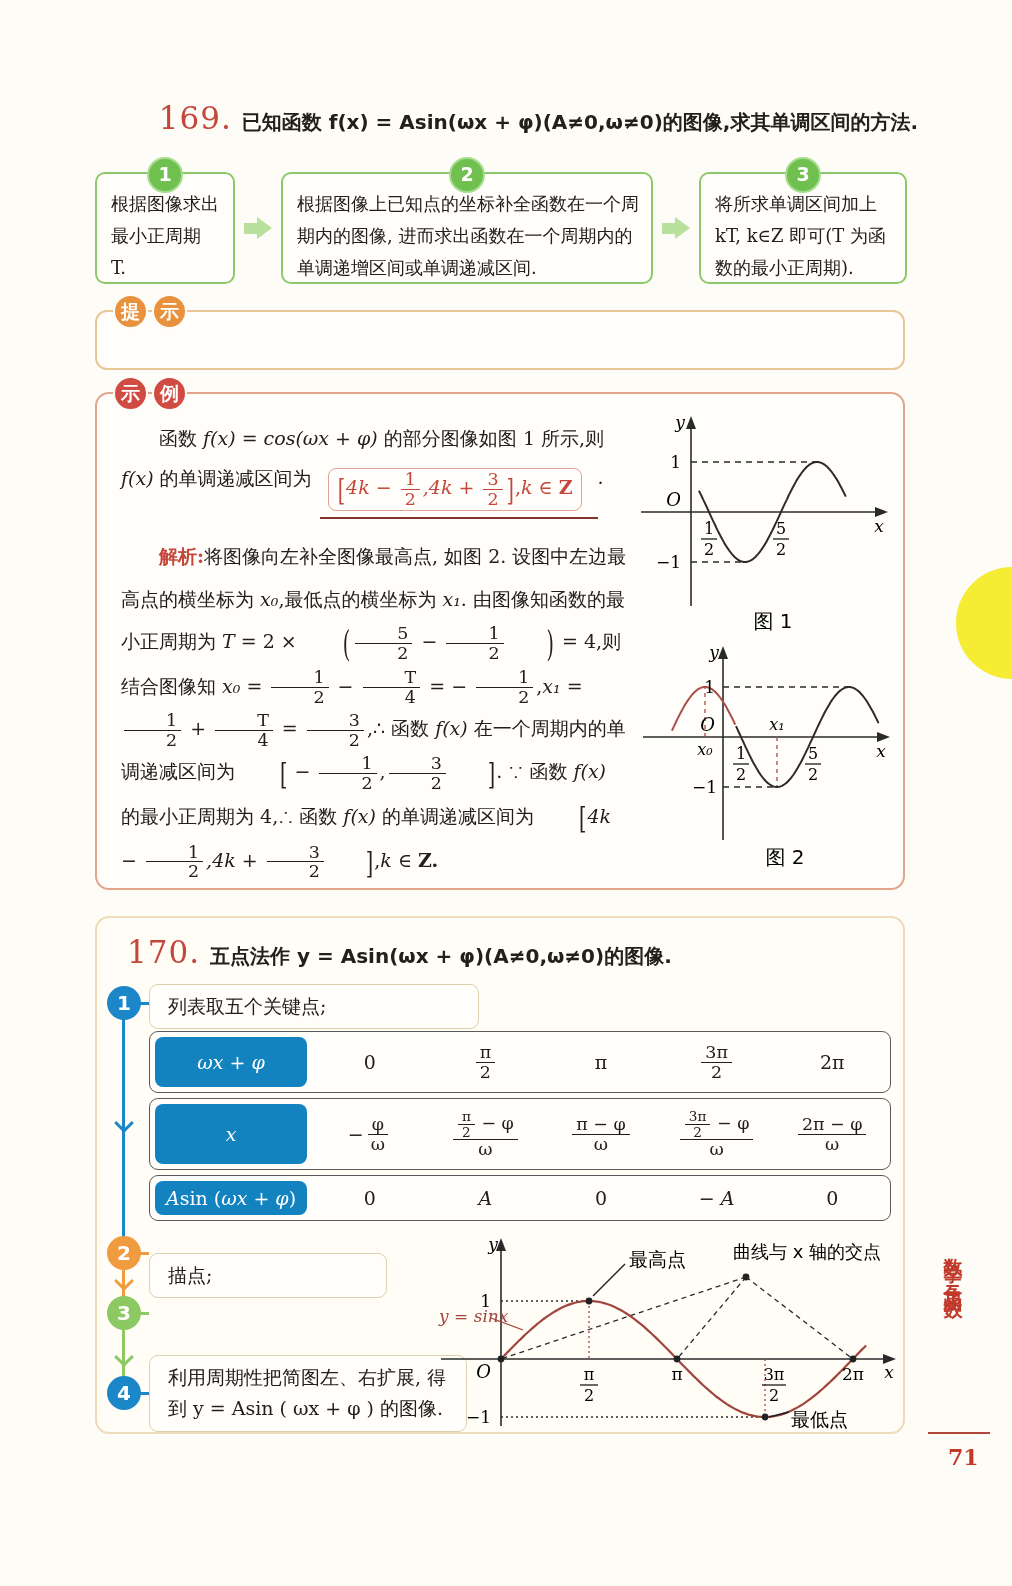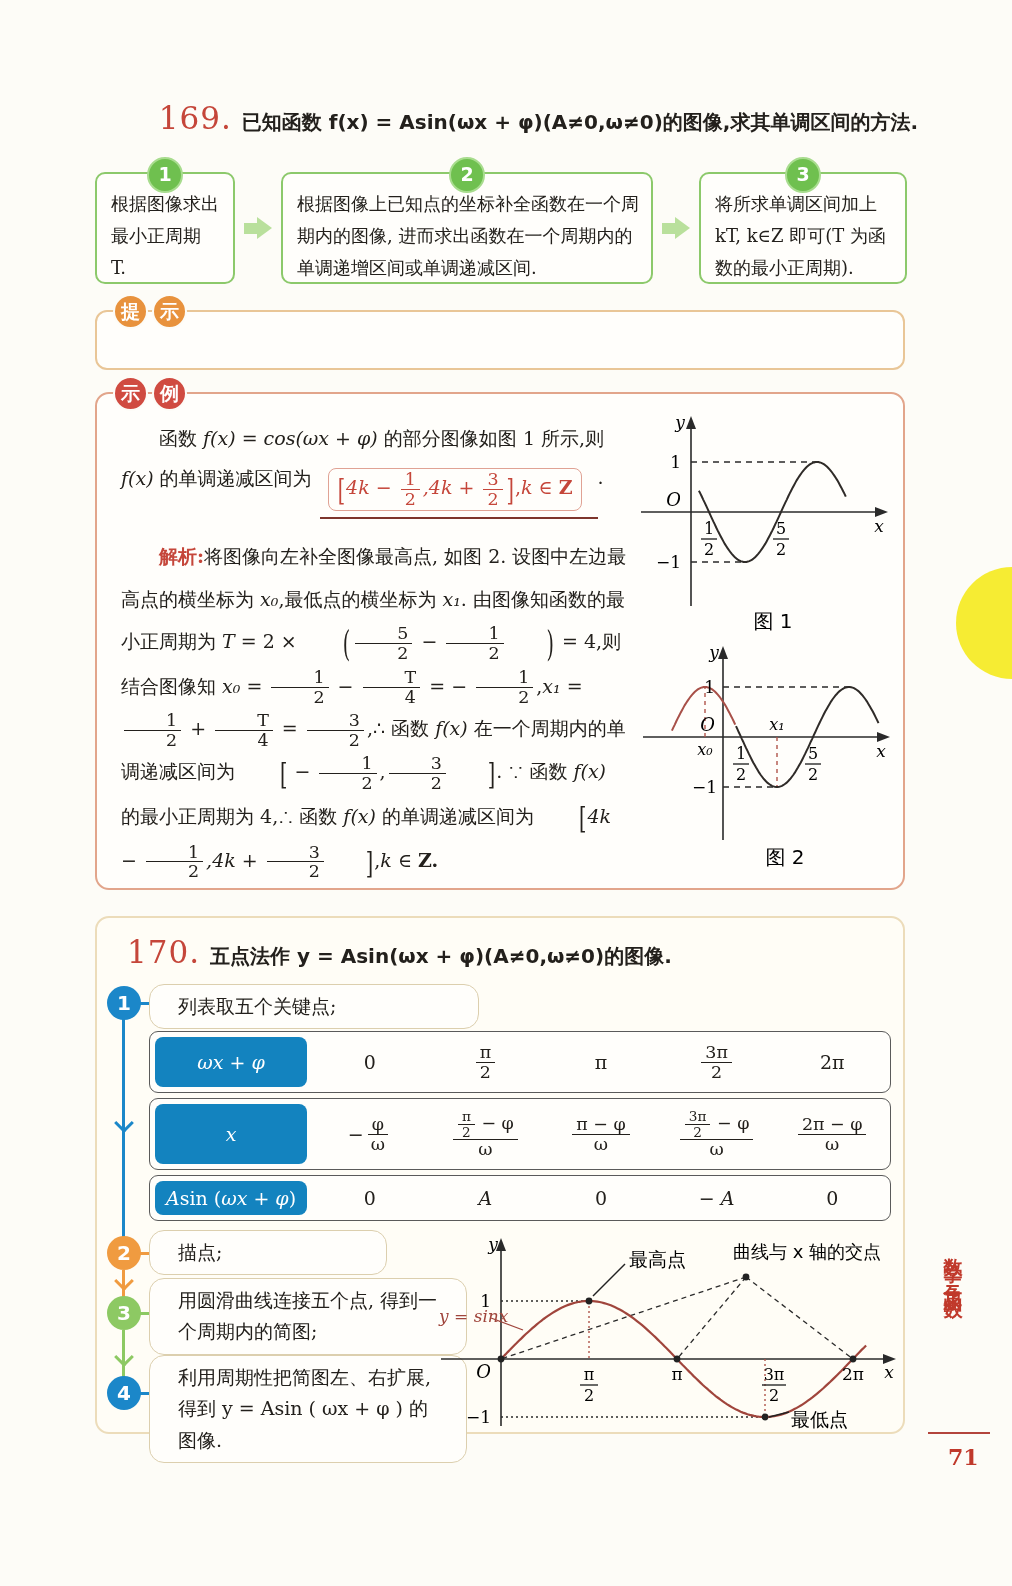--- a/index.html
+++ b/index.html
@@ -58,22 +58,22 @@
         border-radius:14px;background:#fffdf6;box-sizing:border-box;}
   .t170{position:absolute;left:30px;top:16px;display:flex;align-items:flex-end;}
   .scirc{position:absolute;left:10px;width:34px;height:34px;border-radius:50%;color:#fff;
         display:flex;align-items:center;justify-content:center;font-family:"DejaVu Sans",sans-serif;
         font-weight:700;font-size:20px;z-index:3;}
   .bgblue{background:#1b87c9;}.bgorange{background:#f09b40;}.bggreen{background:#8dc963;}
   .vseg{position:absolute;left:25px;width:3px;z-index:1;}
   .chev{position:absolute;left:20px;width:11px;height:11px;border-right:3px solid;border-bottom:3px solid;
         transform:rotate(45deg);z-index:2;background:transparent;}
   .hstub{position:absolute;width:10px;height:3px;z-index:1;}
-  .stepbox{position:absolute;border:1.5px solid #dccfae;border-radius:15px;background:#fffefb;
-        padding:6px 28px;font-size:19px;line-height:1.65;box-sizing:border-box;}
+  .stepbox{position:absolute;border:1.5px solid #dccfae;border-radius:9px;background:#fffefb;
+        padding:6px 18px;font-size:19px;line-height:1.65;box-sizing:border-box;}
   
   .trow{position:absolute;left:52px;width:742px;border:1.5px solid #5a5a5a;border-radius:9px;
         background:#fffefb;display:flex;align-items:stretch;box-sizing:border-box;}
   .thead{width:152px;margin:5px;background:#1383bf;color:#fff;display:flex;align-items:center;
         justify-content:center;font-size:19px;border-radius:8px;}
   .tcell{flex:1;display:flex;align-items:center;justify-content:center;font-size:19px;}
   
   svg text{font-family:"DejaVu Serif","Liberation Serif",serif;}
   svg .cjk{font-family:"DejaVu Sans","Liberation Sans",sans-serif;}
   
@@ -254,22 +254,21 @@
     <div class="scirc bgblue" style="top:68px;">1</div>
     <div class="scirc bgorange" style="top:318px;">2</div>
     <div class="scirc bggreen" style="top:378px;">3</div>
     <div class="scirc bgblue" style="top:458px;">4</div>
     <div class="hstub bgblue" style="left:42px;top:84px;"></div>
     <div class="hstub bgorange" style="left:42px;top:334px;"></div>
     <div class="hstub bggreen" style="left:42px;top:394px;"></div>
     <div class="hstub bgblue" style="left:42px;top:474px;"></div>
 
     <div class="stepbox" style="left:52px;top:66px;width:330px;">列表取五个关键点;</div>
-    <div class="stepbox" style="left:52px;top:312px;width:238px;">描点;</div>
-    <div class="stepbox" style="left:52px;top:360px;width:318px;">用圆滑曲线连接五个点, 得到一个周期内的简图;</div>
+    <div class="stepbox" style="left:52px;top:335px;width:238px;">描点;</div>
     <div class="stepbox" style="left:52px;top:437px;width:318px;">利用周期性把简图左、右扩展, 得到 y = Asin ( ωx + φ ) 的图像.</div>
 
     <div class="trow" style="top:113px;height:62px;">
       <div class="thead">
           <span class="i">ωx + φ</span>
         </div>
       <div class="tcell">0</div>
       <div class="tcell">
           <span class="frac">
             <span class="fn">π</span>

